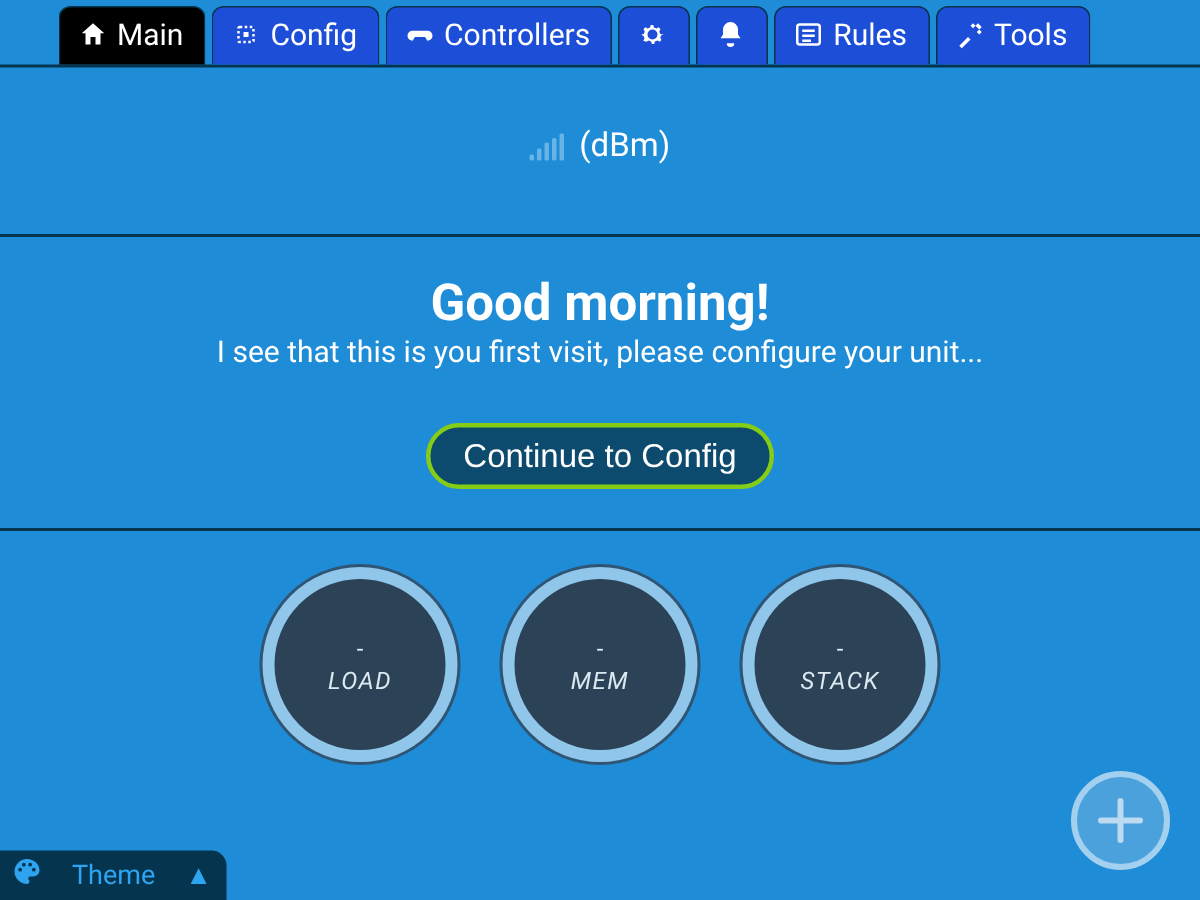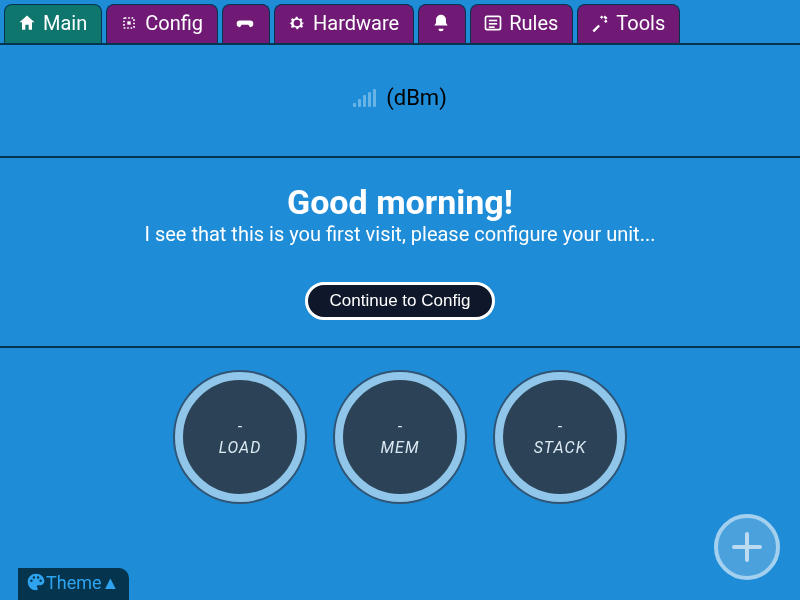--- a/index.html
+++ b/index.html
@@ -16,65 +16,66 @@
   flex-wrap: wrap;
   padding: 4px 4px 0 4px;
   border-bottom: 2px solid #05354e;
   gap: 4px;
 }
 .tab {
   display: inline-flex;
   align-items: center;
   gap: 6px;
   padding: 6px 14px 8px 12px;
-  background: #701a75;
+  background: #1d4ed8;
   border: 1px solid #05354e;
   border-bottom: none;
   border-top-left-radius: 8px;
   border-top-right-radius: 8px;
   font-size: 20px;
   cursor: pointer;
   color: #fff;
 }
 .tab.active {
-  background: #0f766e;
+  background: #000000;
+  margin-left: 35px;
 }
 .tab .icon { display: inline-flex; }
 .tab svg { width: 20px; height: 20px; fill: #fff; }
 .section {
   border-top: 2px solid #05354e;
 }
 .signal-row {
   text-align: center;
   padding: 40px 0 46px 0;
   font-size: 22px;
-  color: #000000;
+  color: #ffffff;
   display: flex;
   align-items: center;
   justify-content: center;
   gap: 10px;
 }
 .bars { display: inline-flex; align-items: flex-end; gap: 2px; height: 18px; }
 .bars span { width: 3px; background: #68b4e6; border-radius: 1px; }
 .bars span:nth-child(1){height:4px}
 .bars span:nth-child(2){height:8px}
 .bars span:nth-child(3){height:12px}
 .bars span:nth-child(4){height:15px}
 .bars span:nth-child(5){height:18px}
 .welcome { text-align: center; padding: 24px 20px 26px; }
 .welcome h1 { font-size: 34px; font-weight: 700; }
 .welcome p { font-size: 20px; margin-bottom: 36px; }
 .cfg-btn {
   display: inline-block;
-  background: #0f172a;
+  background: #0c4a6e;
   color: #fff;
-  border: 3px solid #ffffff;
+  border: 3px solid #84cc16;
   border-radius: 28px;
   padding: 6px 22px;
-  font-size: 17px;
+  font-size: 22px;
   cursor: pointer;
 }
 .gauges {
   display: flex;
   justify-content: center;
   gap: 30px;
   padding: 24px 0 0 0;
 }
 .gauge {
   width: 130px; height: 130px;
@@ -100,27 +101,27 @@
   border: 4px solid #a3d0ef;
   display: flex; align-items: center; justify-content: center;
   cursor: pointer;
 }
 .fab::before, .fab::after {
   content: ""; position: absolute; background: #bcdaf0; border-radius: 2px;
 }
 .fab::before { width: 30px; height: 4px; }
 .fab::after { width: 4px; height: 30px; }
 .theme-toggle {
-  position: absolute; left: 18px; bottom: 0;
+  position: absolute; left: 0; bottom: 0;
   background: #05354e;
   color: #2ea4f0;
   padding: 4px 10px 4px 8px;
   border-top-right-radius: 10px;
   font-size: 18px;
-  display: inline-flex; align-items: flex-start; gap: 0;
+  display: inline-flex; align-items: center; gap: 20px;
   cursor: pointer;
 }
 .theme-toggle svg { width: 20px; height: 20px; fill: #2ea4f0; }
 </style>
 </head>
 <body>
 
 <div class="tabs">
   <div class="tab active">
     <span class="icon">
@@ -138,28 +139,28 @@
         </svg>
       </span>
     <span>Config</span>
   </div>
   <div class="tab">
     <span class="icon">
         <svg viewBox="0 0 24 24">
           <path d="M6 9h12a4 4 0 0 1 0 8l-2-3H8l-2 3a4 4 0 0 1 0-8z" fill="#fff"></path>
         </svg>
       </span>
+    <span>Controllers</span>
   </div>
   <div class="tab">
     <span class="icon">
         <svg viewBox="0 0 24 24">
           <path d="M12 8a4 4 0 1 0 0 8 4 4 0 0 0 0-8zm9 4l-2 .5-.8 2 1 1.8-1.5 1.5-1.8-1-2 .8-.5 2h-2l-.5-2-2-.8-1.8 1L4.6 17l1-1.8-.8-2L3 12l2-.5.8-2-1-1.8L6.3 6.2l1.8 1 2-.8.5-2h2l.5 2 2 .8 1.8-1 1.5 1.5-1 1.8.8 2z"></path>
         </svg>
       </span>
-    <span>Hardware</span>
   </div>
   <div class="tab">
     <span class="icon">
         <svg viewBox="0 0 24 24">
           <path d="M12 2a6 6 0 0 0-6 6v4l-2 3h16l-2-3V8a6 6 0 0 0-6-6zm0 20a3 3 0 0 0 3-3H9a3 3 0 0 0 3 3z"></path>
         </svg>
       </span>
   </div>
   <div class="tab">
     <span class="icon">

